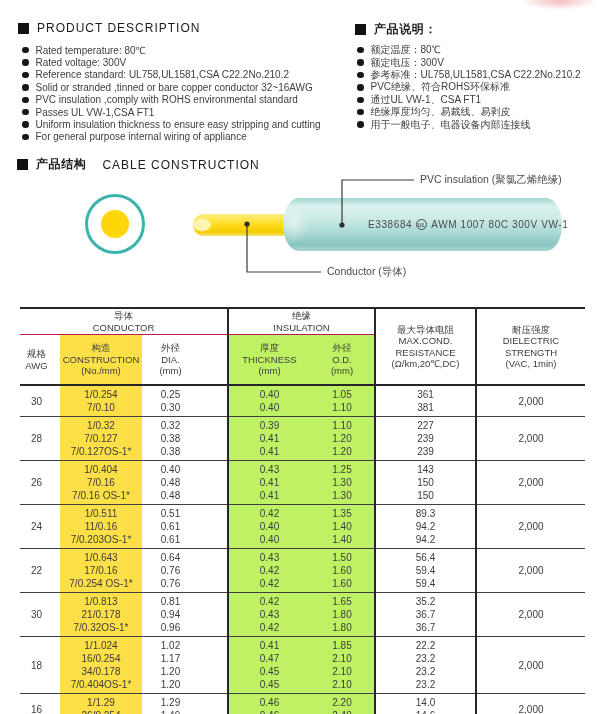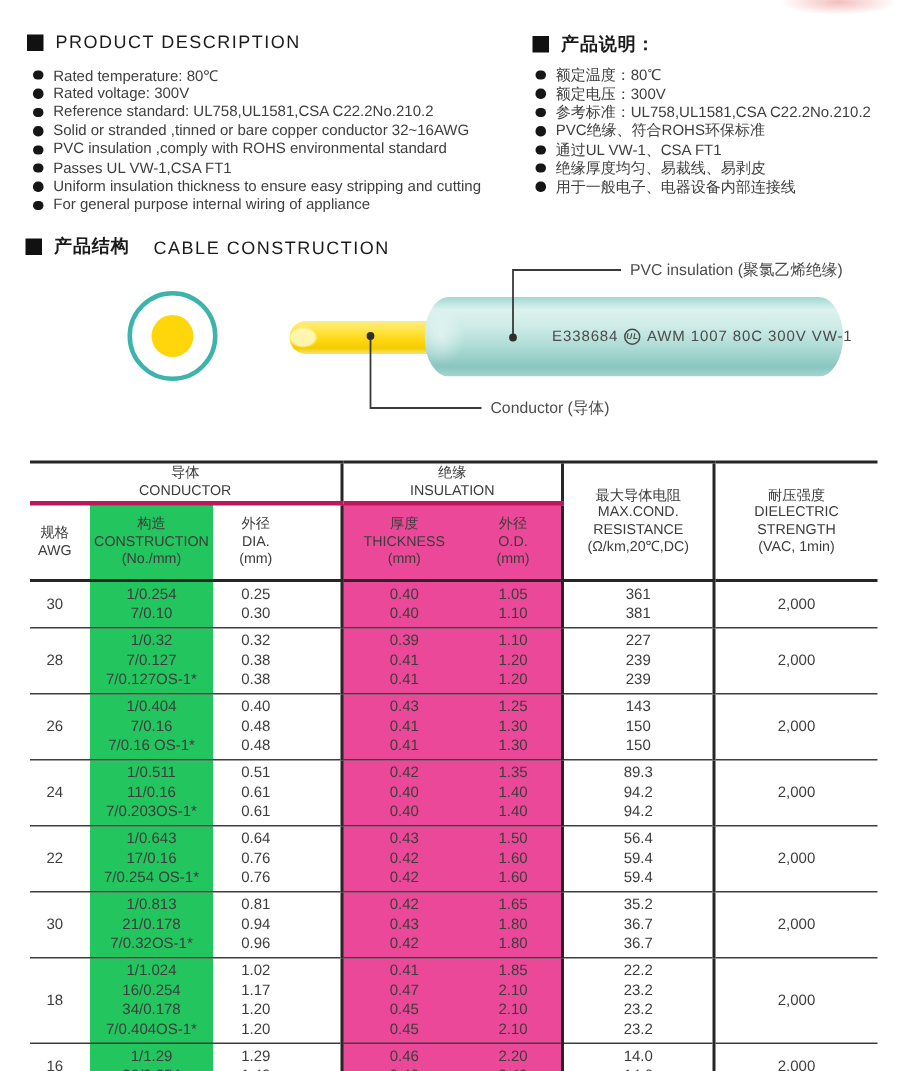--- a/index.html
+++ b/index.html
@@ -43,29 +43,29 @@
   .leaders { position:absolute; left:0; top:150px; z-index:4; }
   .diag-label { position:absolute; z-index:5; font-size:10.5px; color:#4c4c4c; white-space:nowrap; }
   .lbl-pvc { left:420px; top:173px; }
   .lbl-cond { left:327px; top:265px; }
   
   #spec-table { position:absolute; left:20px; top:307px; width:565px;
     border-collapse:collapse; table-layout:fixed; font-size:10px; color:#3c3c3c; }
   #spec-table th { font-weight:normal; font-size:9.5px; line-height:11.5px;
     text-align:center; vertical-align:middle; padding:1px 0; }
   #spec-table thead tr.gh-row th { border-top:2px solid #262626; height:23px; }
-  #spec-table th.gh { border-bottom:3px solid #be185d;margin-top:20px; }
+  #spec-table th.gh { border-bottom:1px solid #be185d;margin-top:20px; }
   #spec-table thead tr.sh-row th { height:47px; }
   #spec-table thead tr.sh-row th, #spec-table th.span2 { border-bottom:2px solid #262626; }
   .v-div { border-left:2px solid #262626; }
   #spec-table tbody td { border-bottom:1.5px solid #3f3f3f; vertical-align:middle;
     text-align:center; padding:2px 0; }
   #spec-table .line { height:13px; line-height:13px; }
-  .bg-y { background:#22c55e; }
-  .bg-b { background:#ec4899; }
+  .bg-y { background:#fde047; }
+  .bg-b { background:#bef264; }
   .shift-l { padding-right:28px !important; }
   .shift-s { padding-right:7px !important; }
 </style>
 </head>
 <body>
 
 <div id="page">
 
   <div class="stamp"></div>
 

